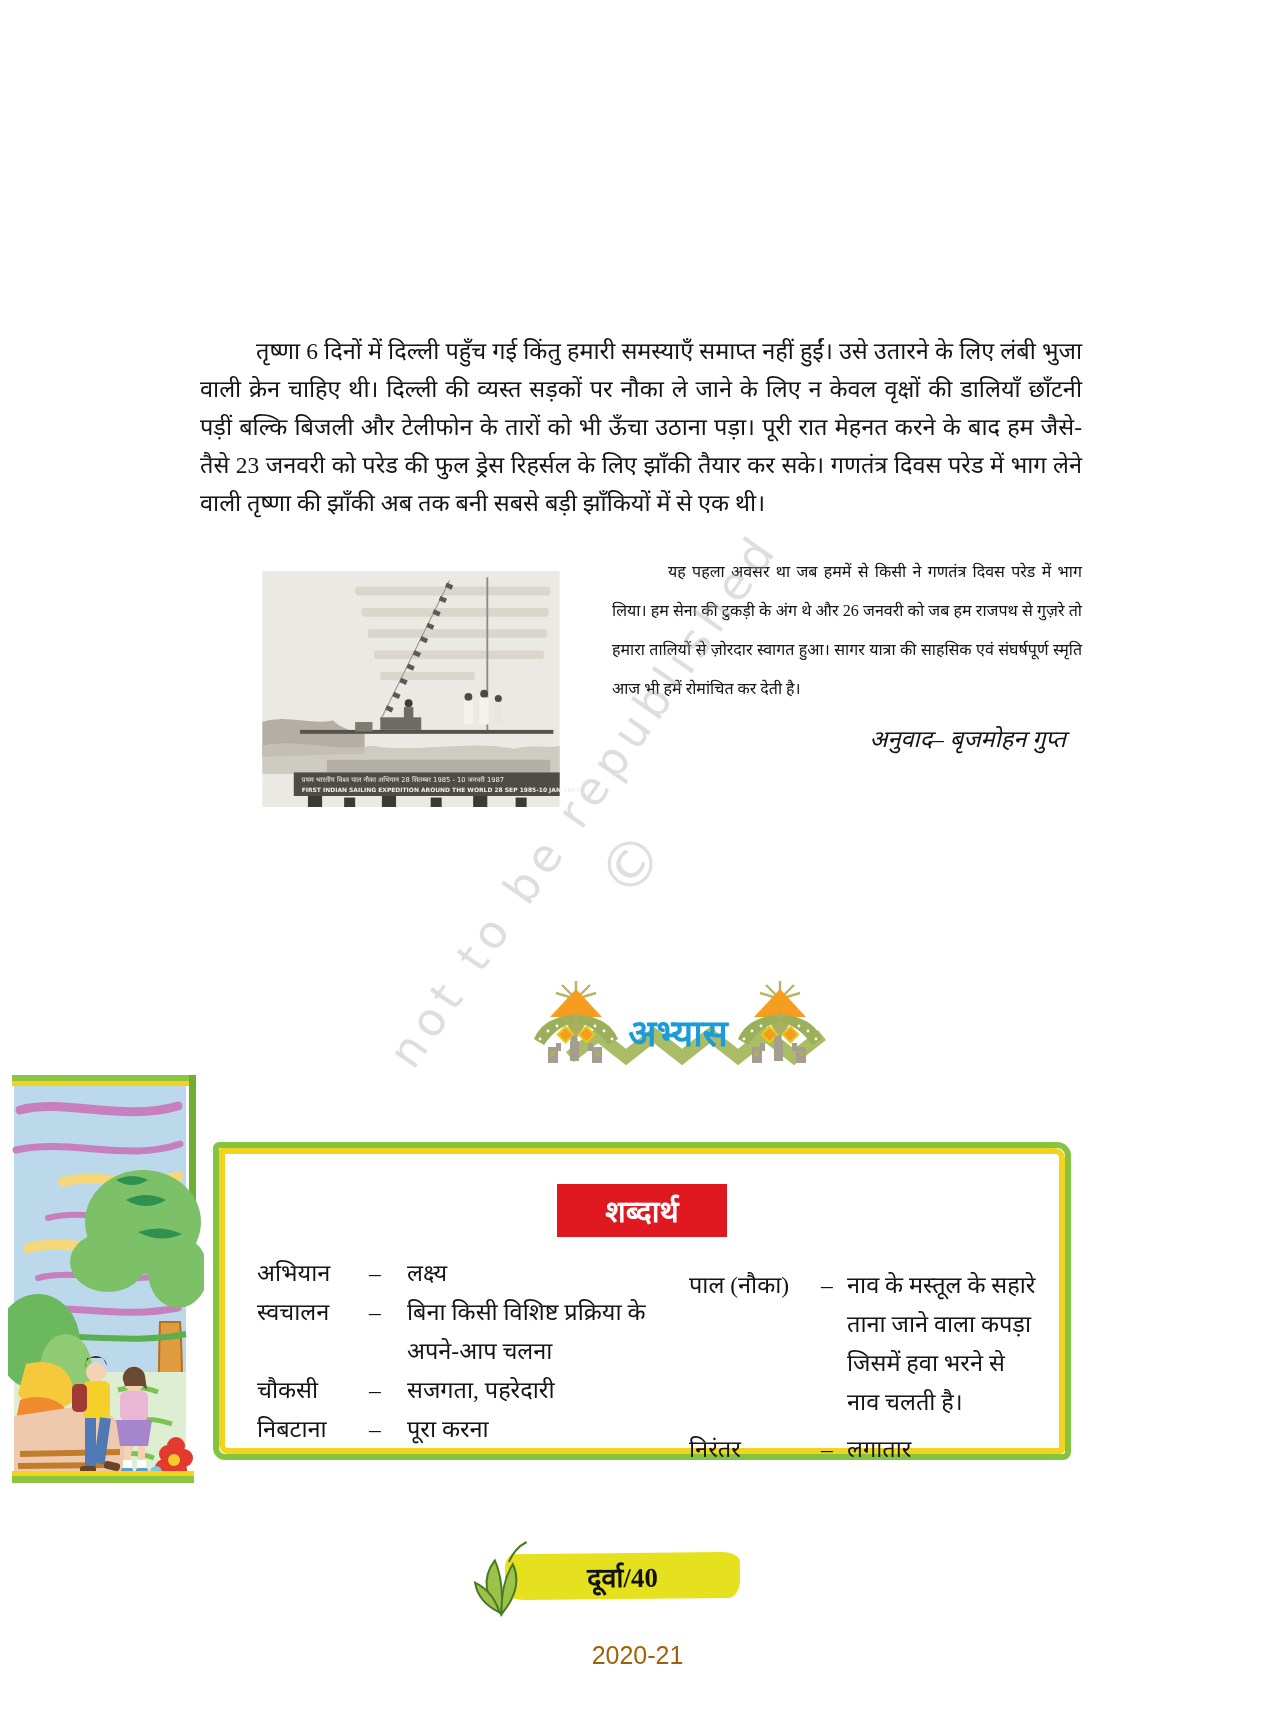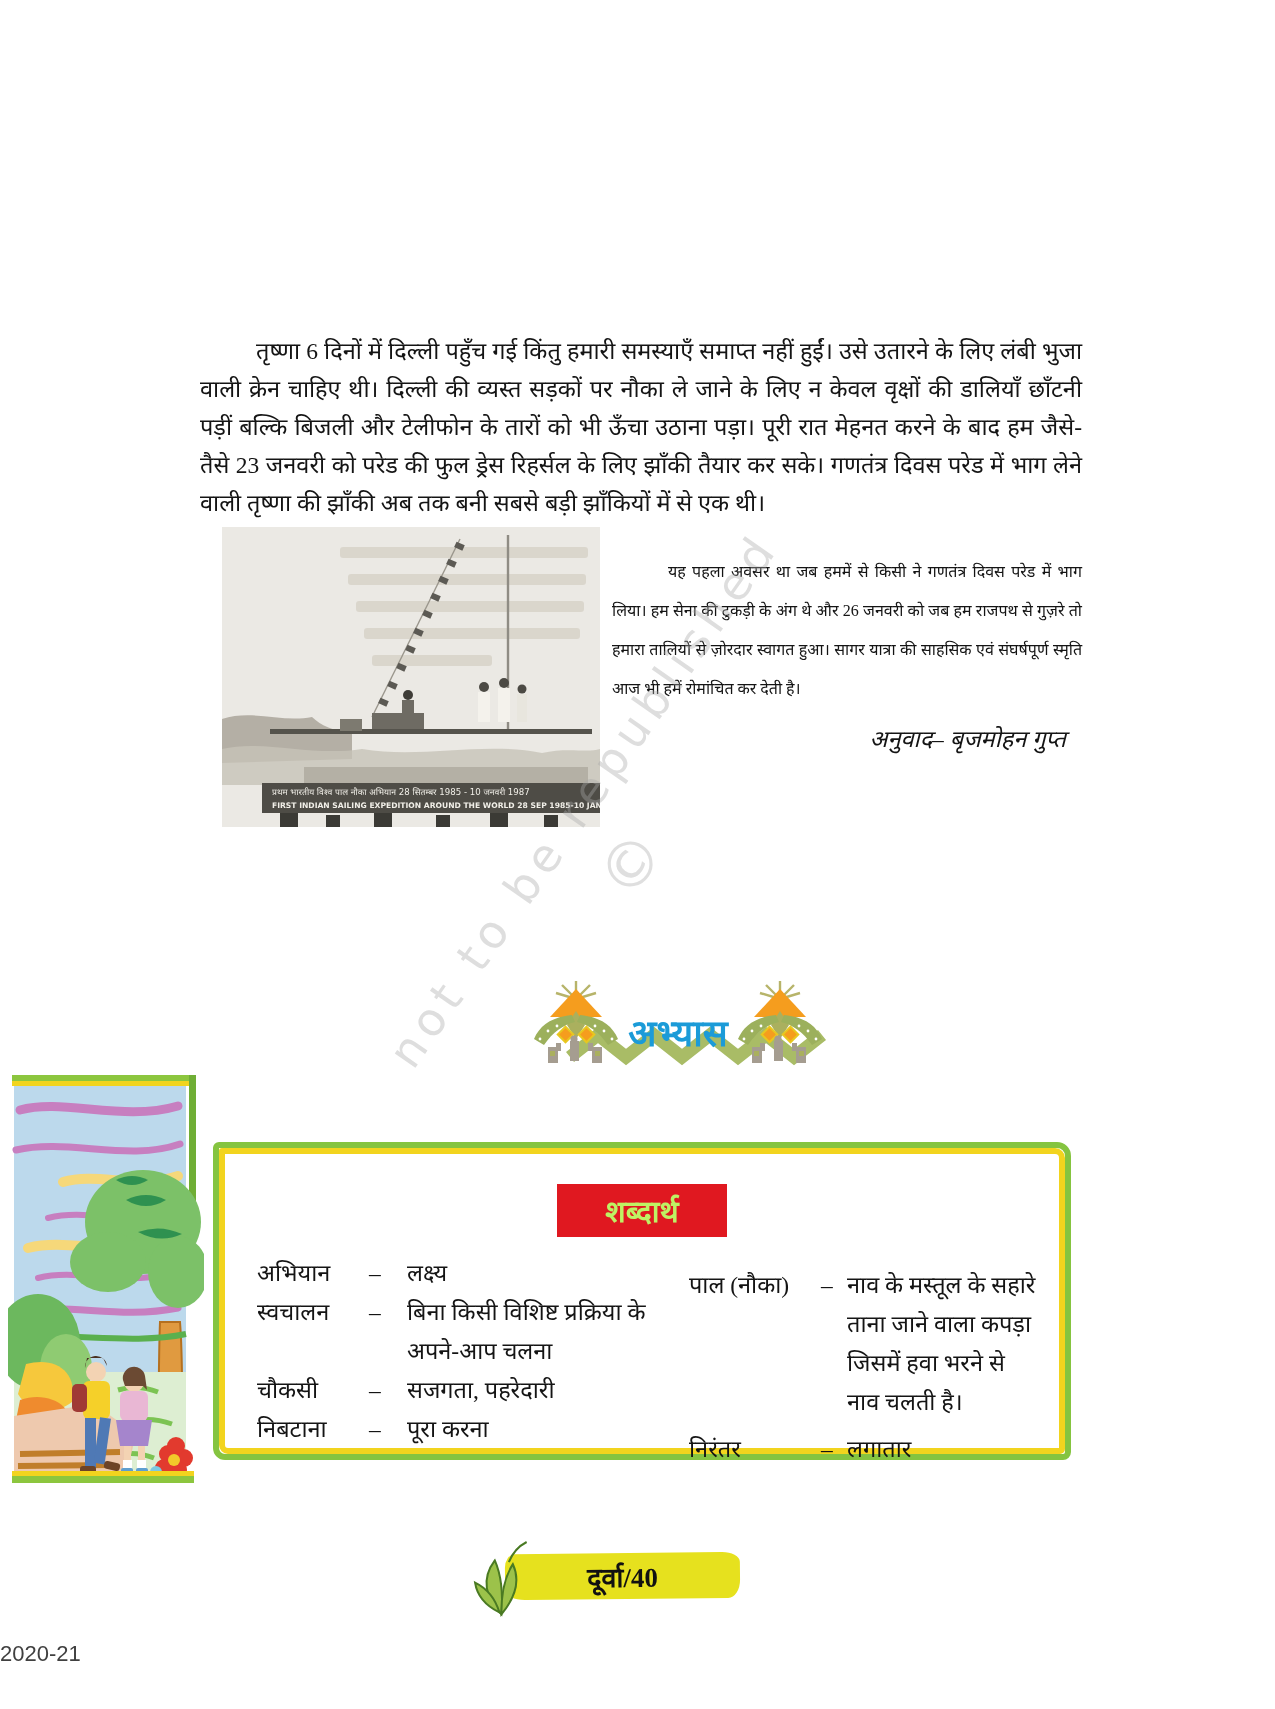--- a/index.html
+++ b/index.html
@@ -11,21 +11,21 @@
   
   .para {
     position:absolute; text-align:justify;
     font-size:23.5px; line-height:38px;
   }
   .para.indent { text-indent:56px; }
   #para1 { left:200px; top:180px; width:882px; }
   #para2 { left:200px; top:308px; width:882px; }
 
   
-  .photo { position:absolute; left:222px; top:527px; width:378px; height:300px; }
+  .photo { position:absolute; left:222px; top:571px; width:378px; height:236px; }
   .photo svg { display:block; width:100%; height:100%; }
 
   
   .side-col { position:absolute; left:612px; top:552px; width:470px; }
   .side-para { text-align:justify; text-indent:56px; font-size:16px; line-height:39px; }
   .author-line { text-align:right; font-style:italic; font-size:23.5px; line-height:34px;
                  margin-top:18px; padding-right:26px; }
   .translator-line { text-align:right; font-style:italic; font-size:23.5px; line-height:34px;
                  margin-top:14px; padding-right:16px; }
 
@@ -57,21 +57,21 @@
   .glossary-box {
     position:absolute; left:213px; top:1142px; width:858px; height:318px;
     border:6px solid #85c440; border-radius:6px 14px 8px 12px; box-sizing:border-box;
   }
   .glossary-inner {
     position:absolute; left:0; top:0; right:0; bottom:0;
     border:6px solid #f2d41e; border-radius:3px 10px 5px 9px;
   }
   .glossary-title {
     position:absolute; left:50%; transform:translateX(-50%); top:30px;
-    width:170px; height:53px; background:#e01820; color:#bef264;
+    width:170px; height:53px; background:#e01820; color:#ffffff;
     font-weight:bold; font-size:30px; display:flex; align-items:center; justify-content:center;
   }
   .glossary-cols { position:absolute; left:32px; top:100px; right:20px; display:flex; }
   .gcol-left  { width:432px; flex:0 0 auto; }
   .gcol-right { flex:1 1 auto;margin-top:12px; }
   .gentry { display:grid; font-size:23.5px; line-height:39px; }
   .gcol-left  .gentry { grid-template-columns:112px 38px 1fr; }
   .gcol-right .gentry { grid-template-columns:132px 26px 1fr; }
   .gentry .gword { white-space:nowrap; }
   .gentry + .gentry { margin-top:0px; }
@@ -84,22 +84,22 @@
   
   .footer-band {
     position:absolute; left:505px; top:1553px; width:235px; height:46px;
     background:#e6e11e; transform:rotate(-.6deg);
     border-radius:10px 18px 12px 20px / 14px 10px 18px 10px;
     display:flex; align-items:center; justify-content:center;
   }
   .footer-band .label { font-weight:bold; font-size:27px; color:#111111; }
   .footer-plant { position:absolute; left:-40px; top:-16px; width:74px; height:80px; }
   .year-line {
-    position:absolute; left:0; right:0; top:1641px; 
-    font-family:"Liberation Sans","DejaVu Sans",sans-serif; font-size:22px; color:#404040;
+    position:absolute; left:0; right:0; top:1641px; text-align:center;
+    font-family:"Liberation Sans","DejaVu Sans",sans-serif; font-size:25px; color:#a16207;
   }
 </style>
 </head>
 <body>
 
 <div class="page">
 
   <p class="para indent" id="para2">तृष्णा 6 दिनों में दिल्ली पहुँच गई किंतु हमारी समस्याएँ समाप्त नहीं हुईं। उसे उतारने के लिए लंबी भुजा वाली क्रेन चाहिए थी। दिल्ली की व्यस्त सड़कों पर नौका ले जाने के लिए न केवल वृक्षों की डालियाँ छाँटनी पड़ीं बल्कि बिजली और टेलीफोन के तारों को भी ऊँचा उठाना पड़ा। पूरी रात मेहनत करने के बाद हम जैसे-तैसे 23 जनवरी को परेड की फुल ड्रेस रिहर्सल के लिए झाँकी तैयार कर सके। गणतंत्र दिवस परेड में भाग लेने वाली तृष्णा की झाँकी अब तक बनी सबसे बड़ी झाँकियों में से एक थी।</p>
 
   <div class="photo">

